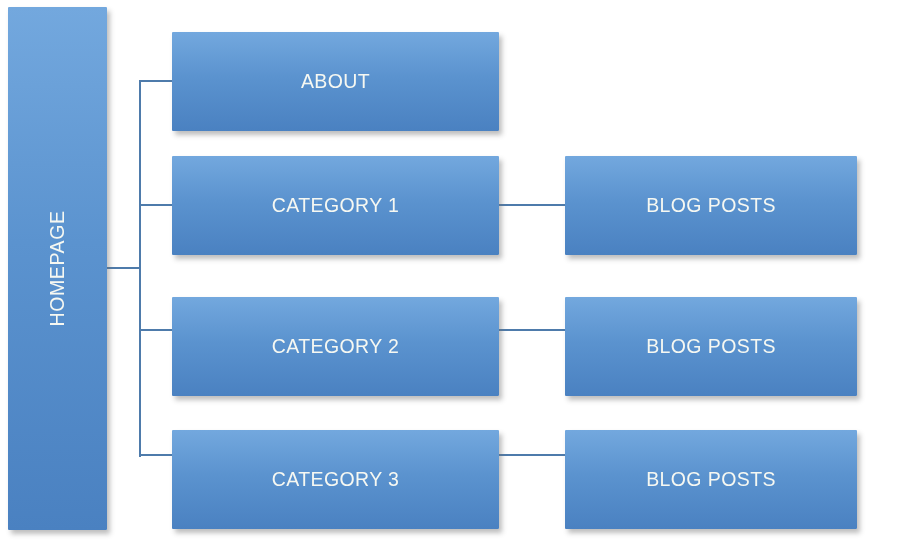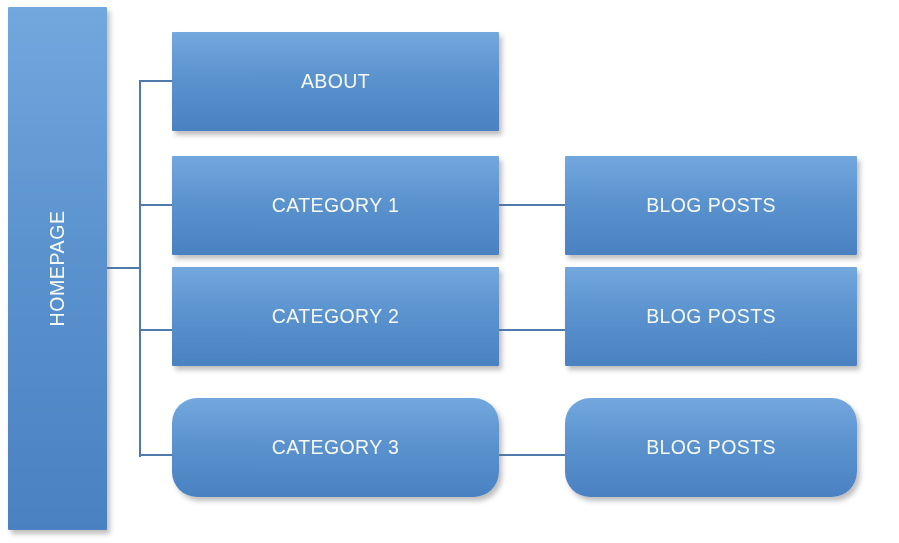--- a/index.html
+++ b/index.html
@@ -33,22 +33,22 @@
   .node-homepage .vtext {
     transform: rotate(-90deg);
     white-space: nowrap;
     font-size: 19.5px;
     letter-spacing: 0.6px;
   }
   .col-mid  { left: 172px; width: 327px; height: 99px; }
   .col-right{ left: 565px; width: 292px; height: 99px; }
   .row-1 { top: 32px; }
   .row-2 { top: 156px; }
-  .row-3 { top: 267px; }
-  .row-4 { top: 398px; border-radius: 25px; }
+  .row-3 { top: 297px; }
+  .row-4 { top: 430px; }
   .connector {
     position: absolute;
     background: #4e7bab;
   }
   .h-line { height: 2px; }
   .v-line { width: 2px; }
   .conn-homepage-stub { left: 107px; top: 267px; width: 33px; }
   .conn-trunk         { left: 139px; top: 80px;  height: 377px; }
   .conn-branch-about  { left: 139px; top: 80px;  width: 34px; }
   .conn-branch-cat1   { left: 139px; top: 204px; width: 34px; }

